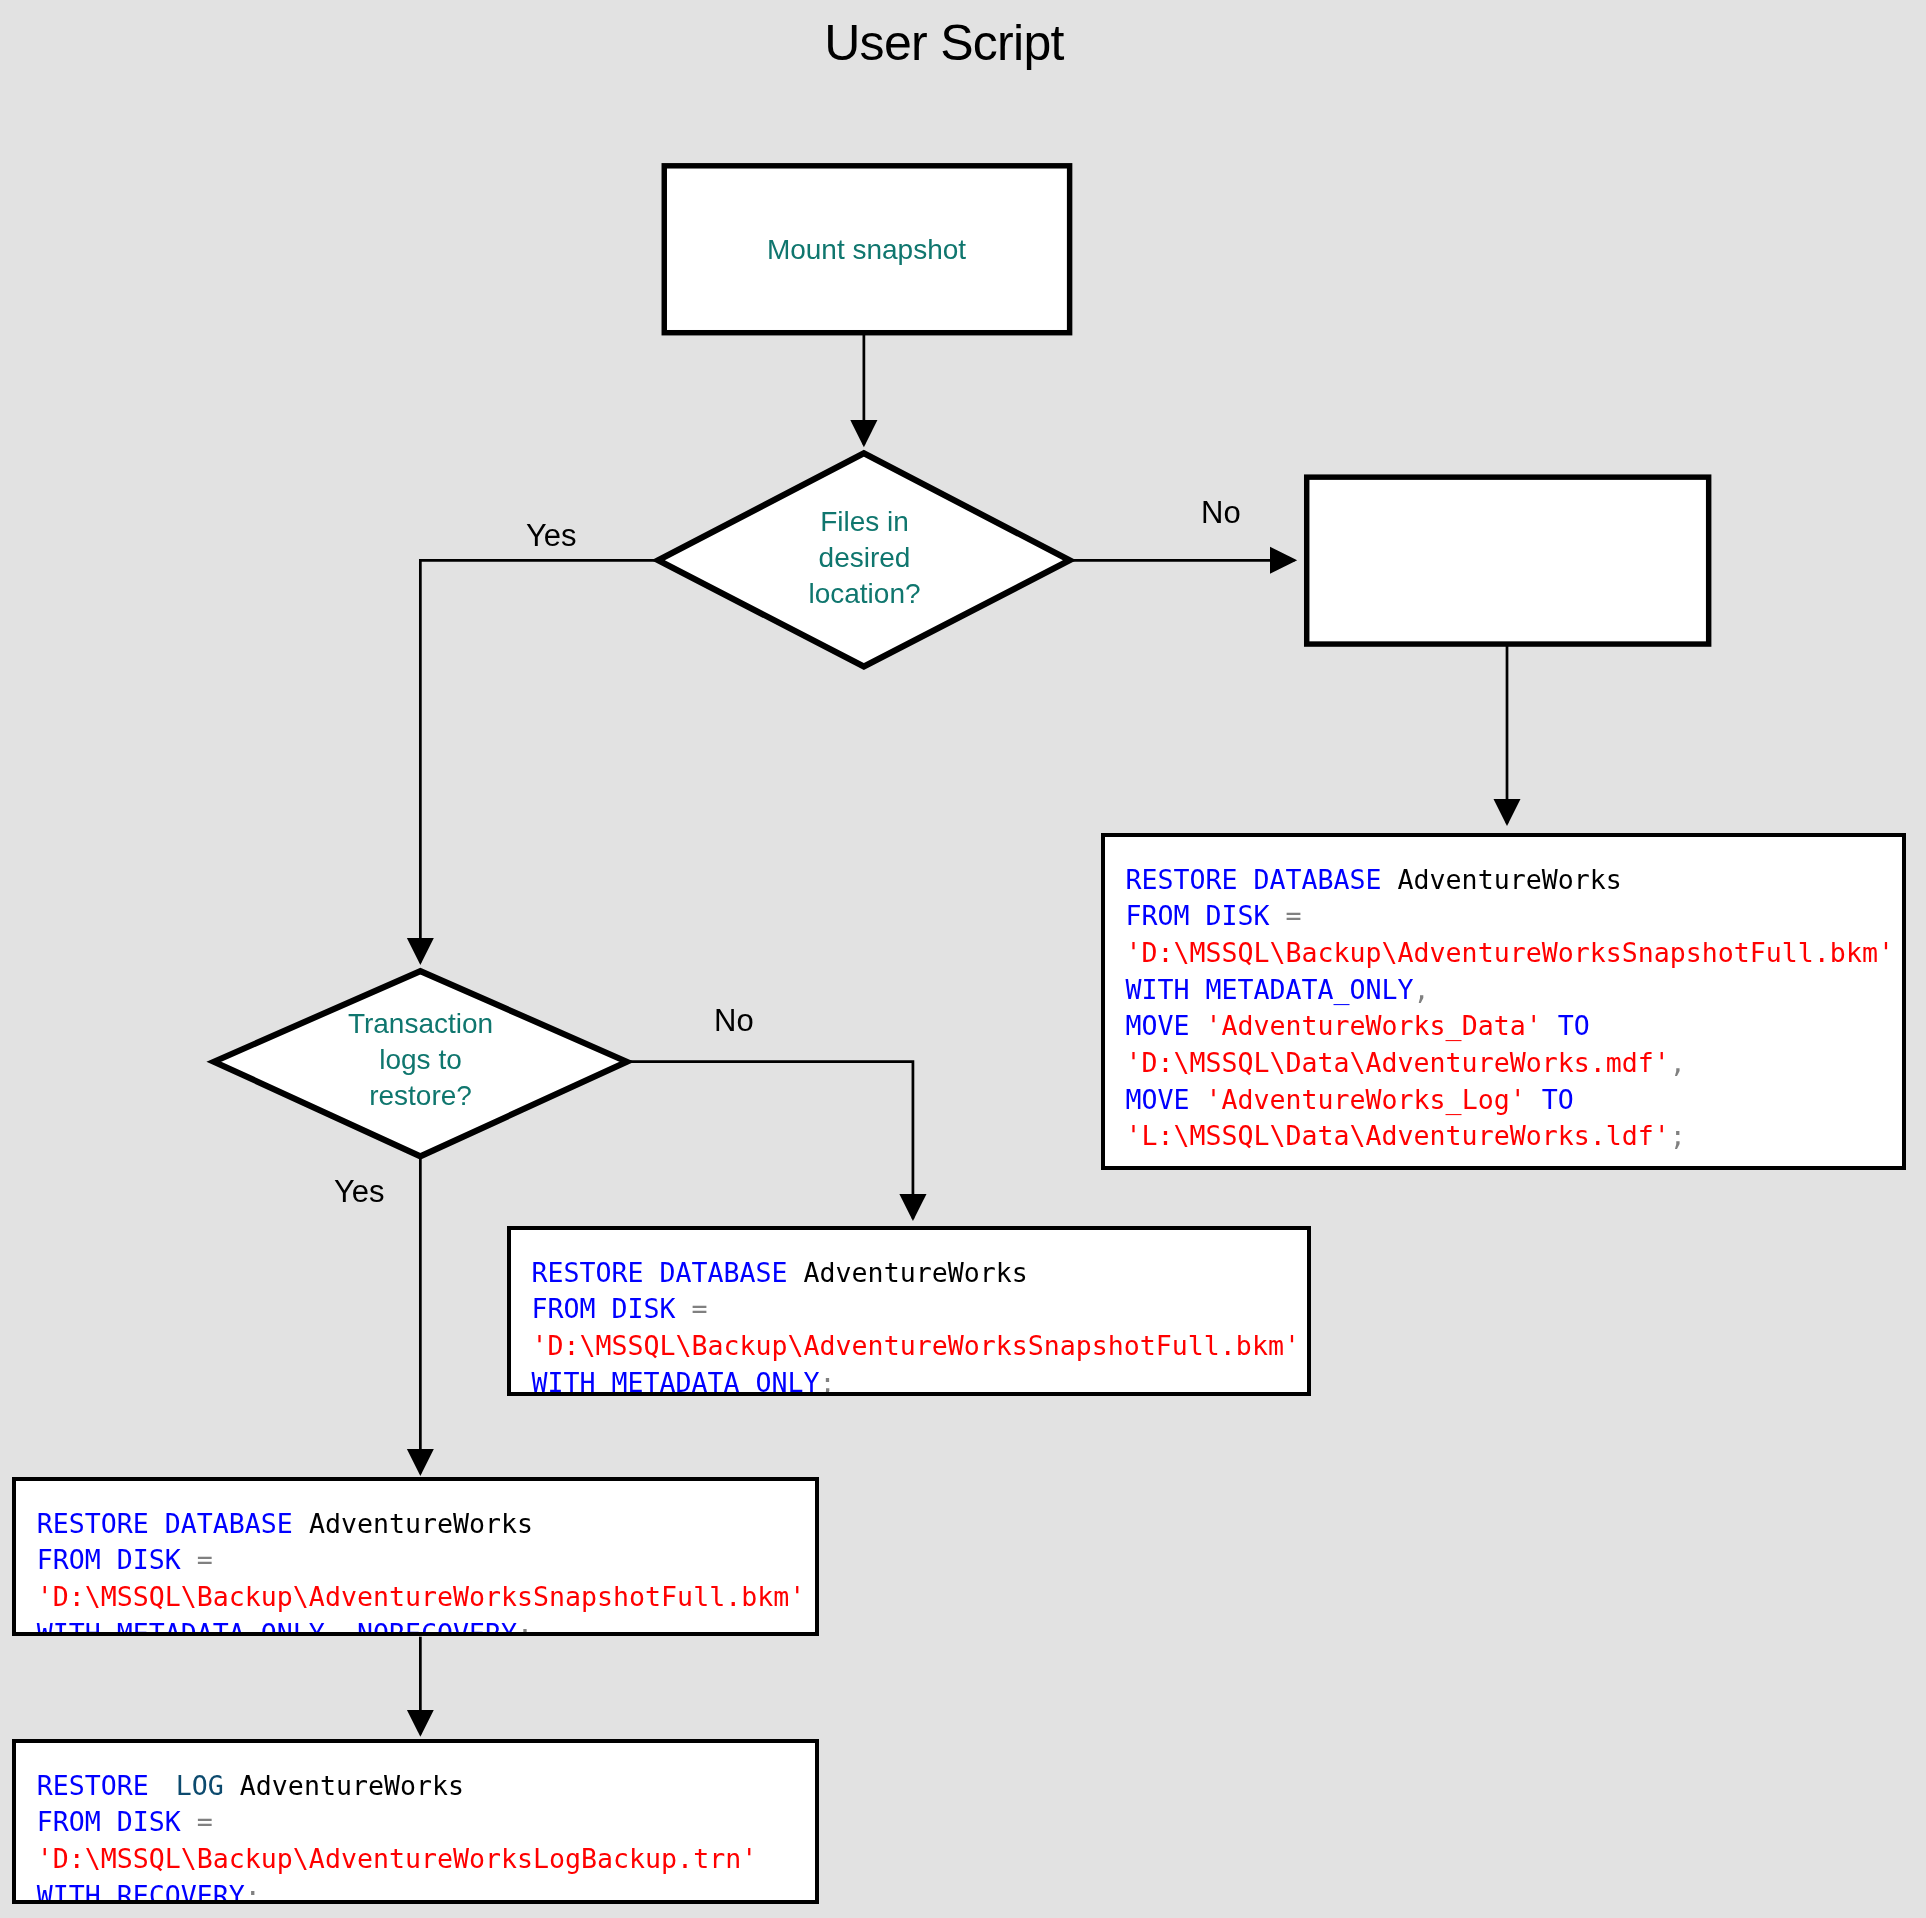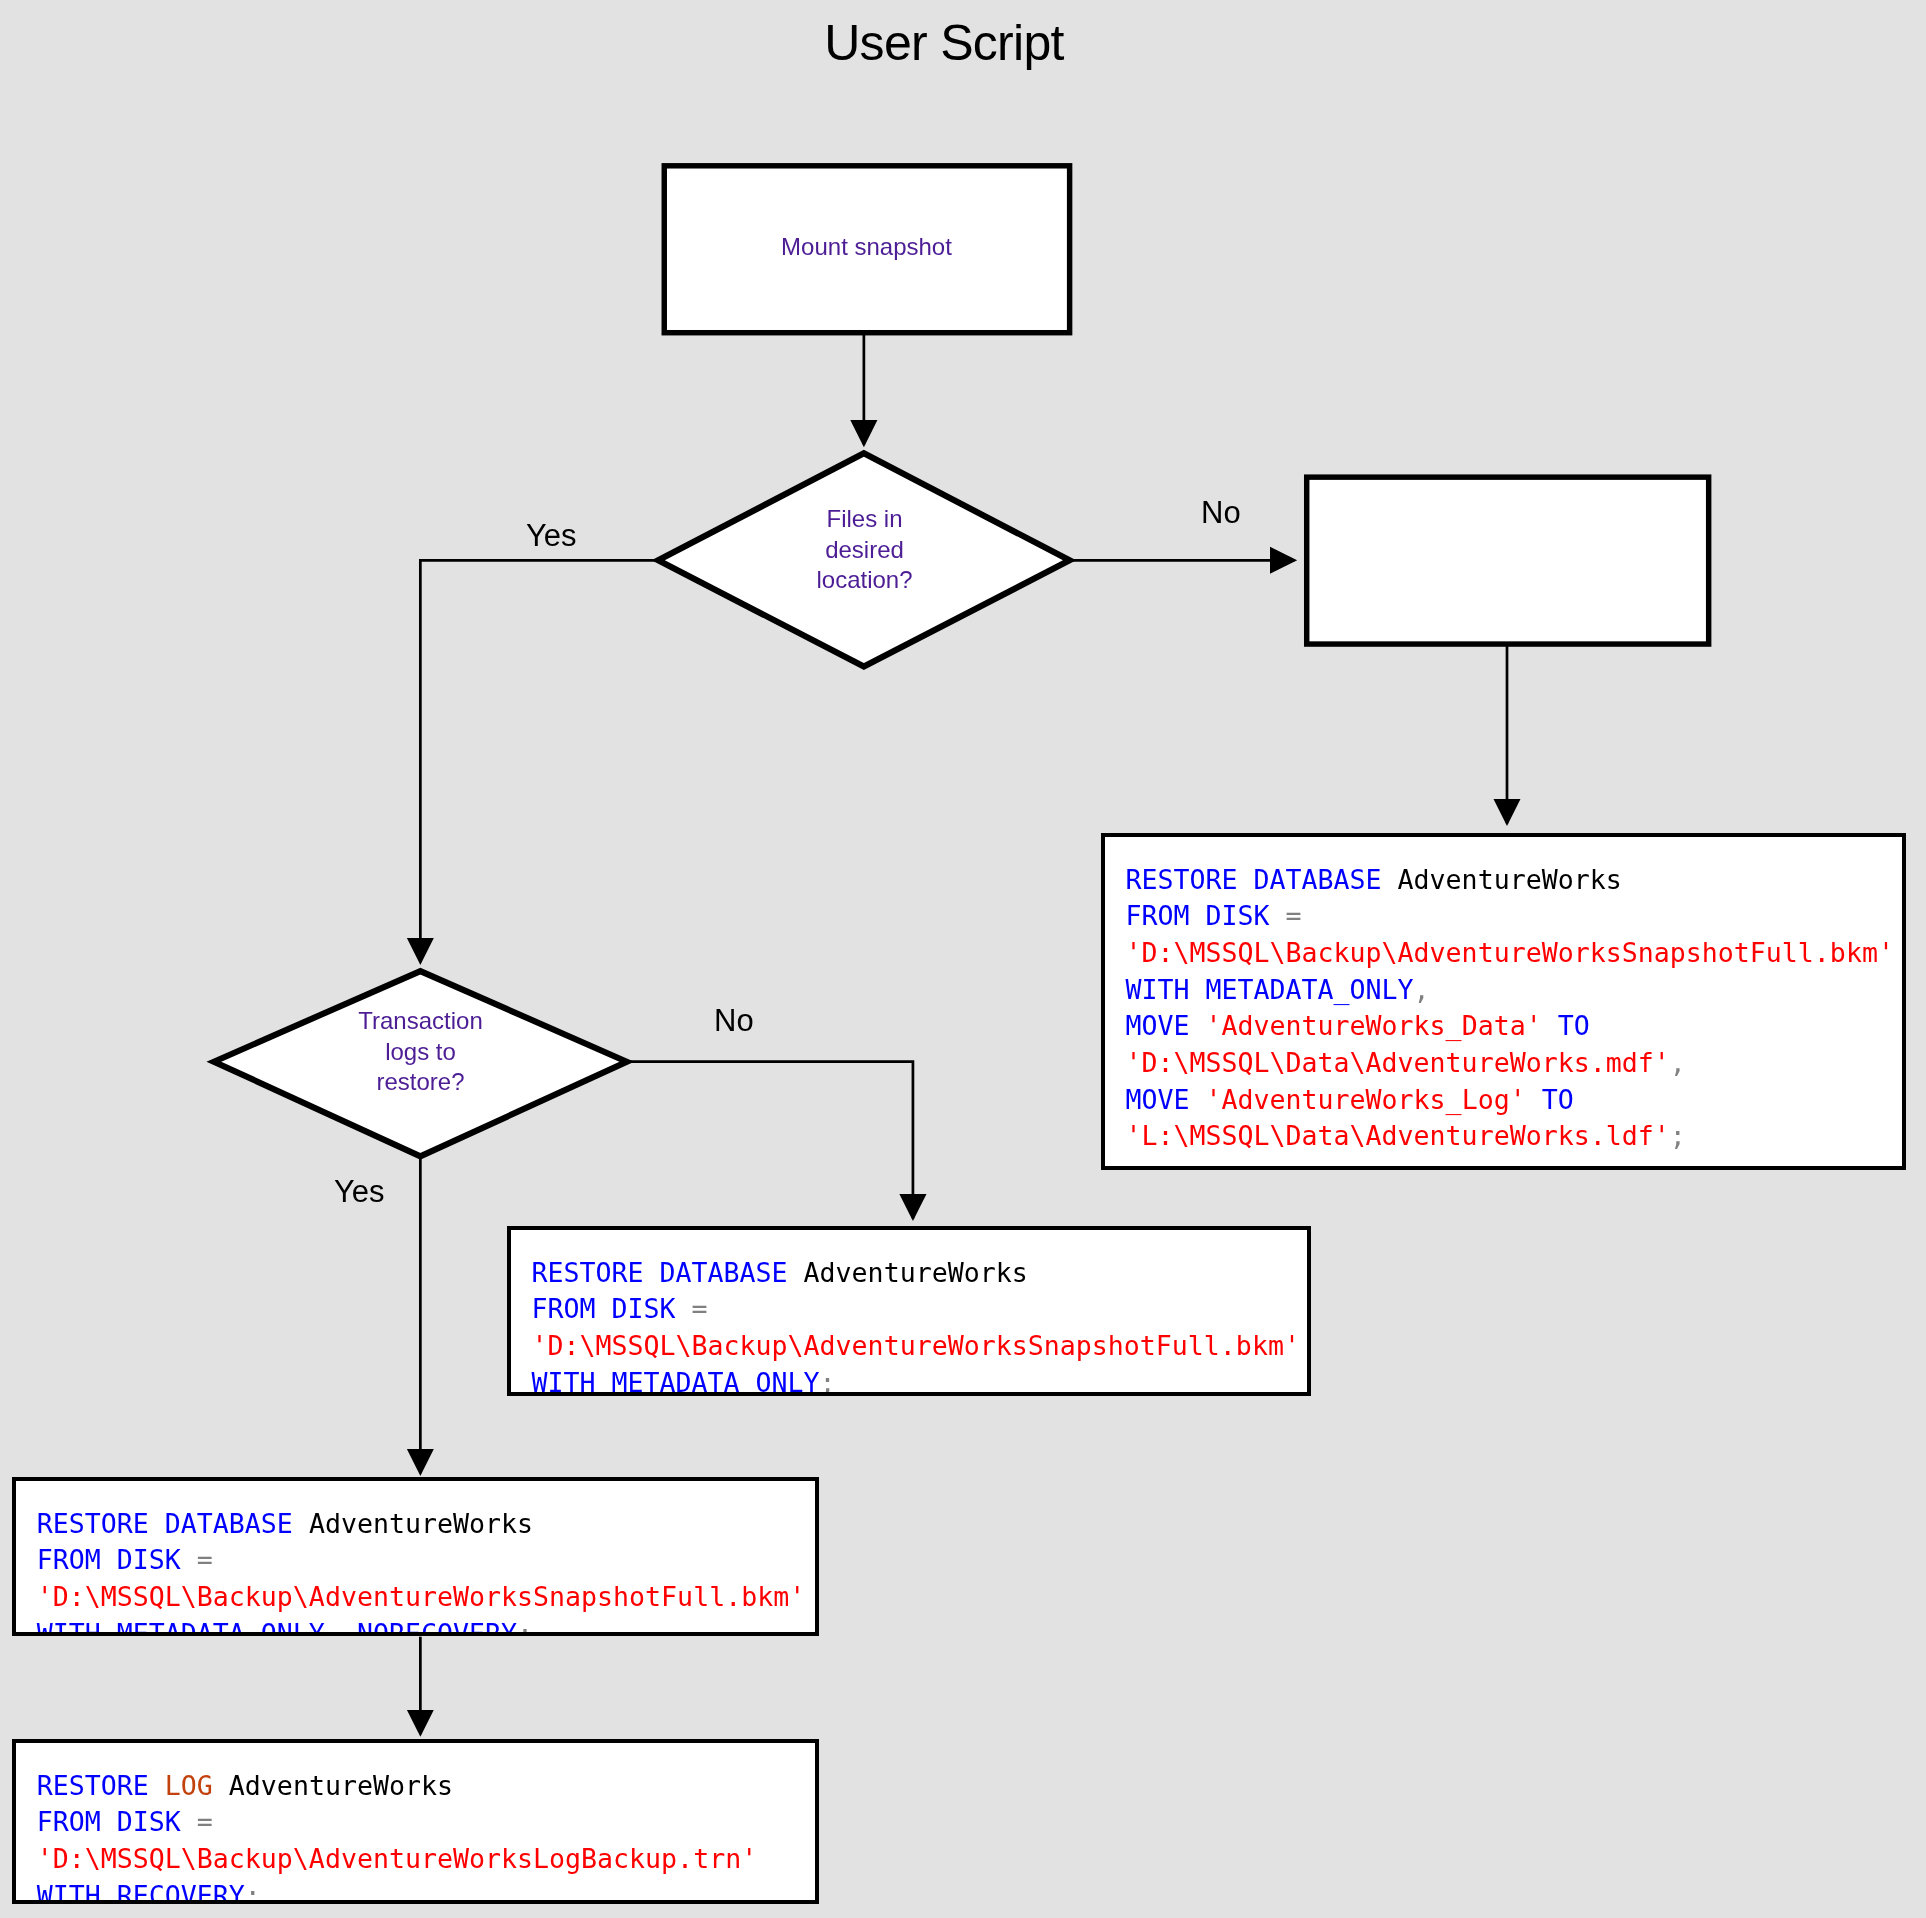--- a/index.html
+++ b/index.html
@@ -28,23 +28,23 @@
   
   #wires {
     position: absolute;
     left: 0; top: 0;
     width: 1926px;
     height: 1919px;
   }
   .proc-label {
     position: absolute;
     text-align: center;
-    font-size: 24px;
+    font-size: 28px;
     line-height: 1.28;
-    color: #4c1d95;
+    color: #0f766e;
     pointer-events: none;
   }
   .edge-label {
     position: absolute;
     font-size: 31px;
     color: #000;
   }
   .codebox {
     position: absolute;
     box-sizing: border-box;
@@ -52,21 +52,21 @@
     border: 4.1px solid #000;
     font-family: "DejaVu Sans Mono", monospace;
     font-size: 26.6px;
     line-height: 1.38;
     color: #000;
     white-space: pre;
     padding: 24.5px 0 24.5px 20.4px;
     overflow: hidden;
   }
   .kw  { color: #0000ff; margin-top: 20px; }
-  .kw2 { color: #c2410c; }
+  .kw2 { color: #0c4a6e; margin-left: 11px; }
   .str { color: #ff0000; text-align: right; }
   .op  { color: #808080; }
   .pl  { color: #000000; }
 </style>
 </head>
 <body>
 
 <div id="canvas">
 
   <div id="title">User Script</div>

